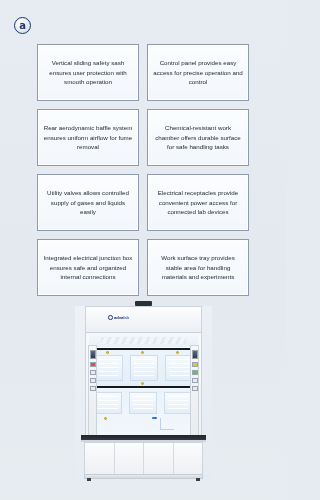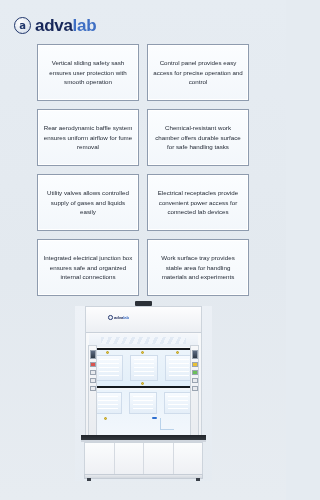--- a/index.html
+++ b/index.html
@@ -191,23 +191,20 @@
 </style>
 </head>
 <body>
 
 <div class="page">
 
   <div class="logo-row">
     <div class="logo-mark">
       <span>a</span>
     </div>
-    <div class="logo-text">
-      <span class="t1">adva</span><span class="t2">lab</span>
-    </div>
   </div>
 
   <div class="grid">
     <div class="feature-box">
       <p>Vertical sliding safety sash ensures user protection with smooth operation</p>
     </div>
     <div class="feature-box">
       <p>Control panel provides easy access for precise operation and control</p>
     </div>
     <div class="feature-box">

